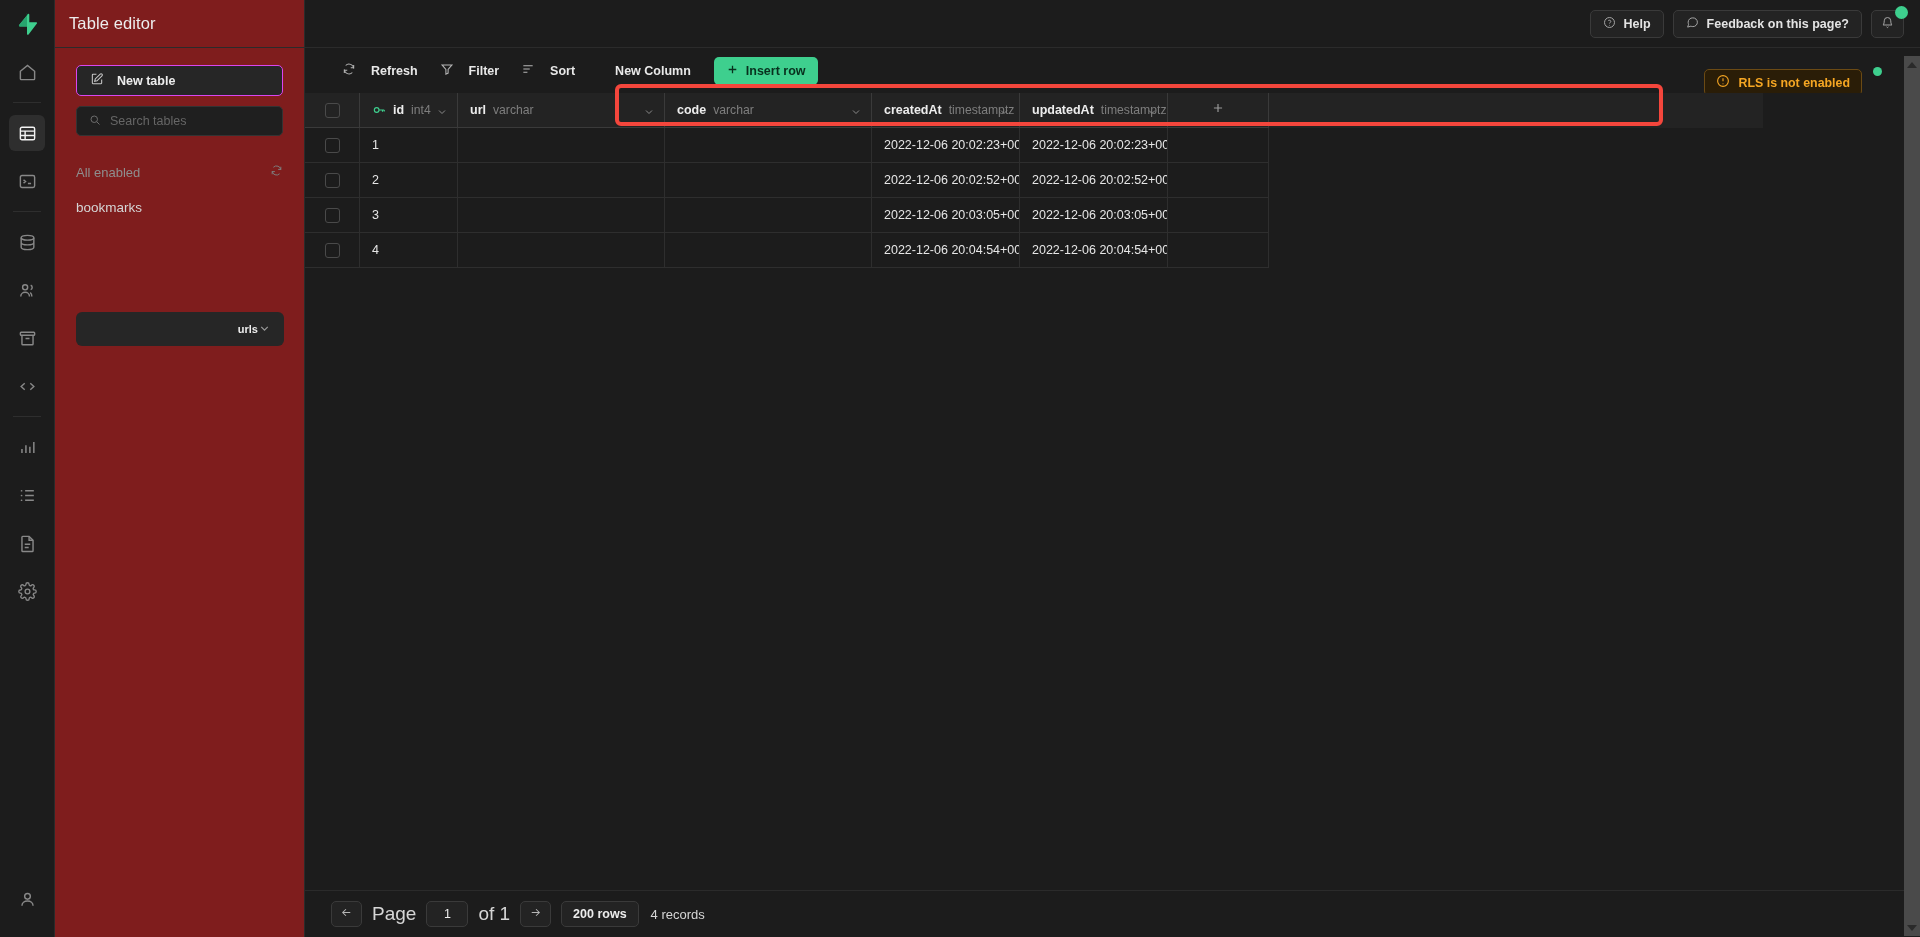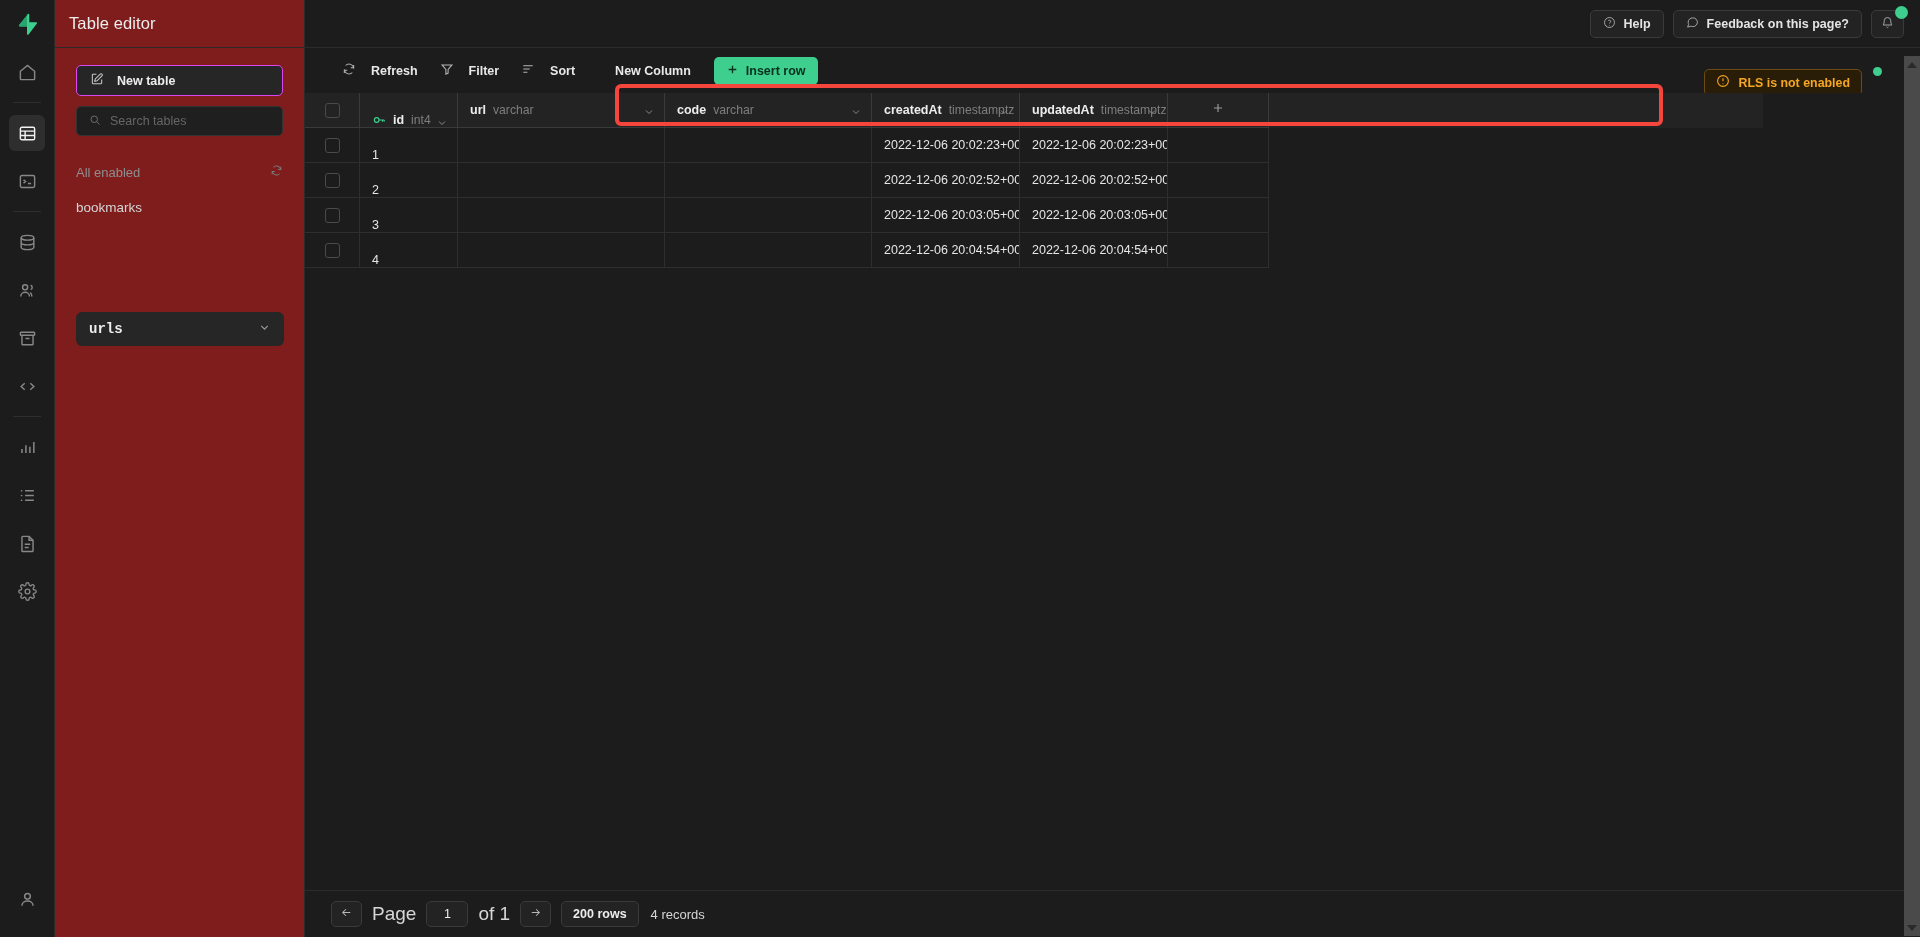--- a/index.html
+++ b/index.html
@@ -61,22 +61,22 @@
   .search-wrap input::placeholder { color:#666666; }
   .all-tables {
     margin-top:28px; display:flex; align-items:center; justify-content:space-between;
     font-size:13px; color:#8e8e8e;
   }
   .all-tables svg { width:13px; height:13px; color:#7d7d7d; }
   .tbl-item { margin-top:20px; font-size:13.5px; color:#d5d5d5; }
   .schema-sel {
     position:absolute; left:21px; top:312px; width:208px; height:34px;
     background:#262626; border-radius:6px;
-    display:flex; align-items:center; justify-content:space-between;
-    padding:0 13px; font-size:14px; font-weight:700; color:#ededed;font-family:Liberation Mono, monospace;
+    display:flex; align-items:center; justify-content:flex-end;
+    padding:0 13px; font-size:11px; font-weight:700; color:#ededed;
   }
   .schema-sel svg { width:13px; height:13px; color:#9a9a9a; }
 
   
   .main { flex:1 1 auto; height:937px; position:relative; background:#1c1c1c; }
   .topbar {
     height:48px; border-bottom:1px solid #2b2b2b;
     display:flex; align-items:center; justify-content:flex-end;
     padding-right:16px; gap:9px;
   }
@@ -135,21 +135,21 @@
     padding:0 12px; gap:7px; position:relative;
   }
   .hname { font-size:12.5px; font-weight:700; color:#ededed; }
   .htype { font-size:12.2px; color:#7e7e7e; }
   .hchev { position:absolute; right:9px; width:12px; height:12px; color:#8a8a8a; }
   .key-icon { width:14px; height:14px; color:#3ecf8e; flex:0 0 14px; }
   .cb {
     width:15px; height:15px; border:1px solid #4a4a4a; border-radius:3px; background:transparent;
   }
   .c-sel { width:55px; justify-content:center; padding:0; }
-  .c-id { width:98px;align-items:flex-end; }
+  .c-id { width:98px; }
   .c-url { width:207px; }
   .c-code { width:207px; }
   .c-created { width:148px; }
   .c-updated { width:148px; }
   .c-add { width:101px; justify-content:center; }
   .c-add svg { width:14px; height:14px; color:#9a9a9a; }
 
   
   .annot {
     position:absolute; left:310px; top:84px; width:1048px; height:42px;

